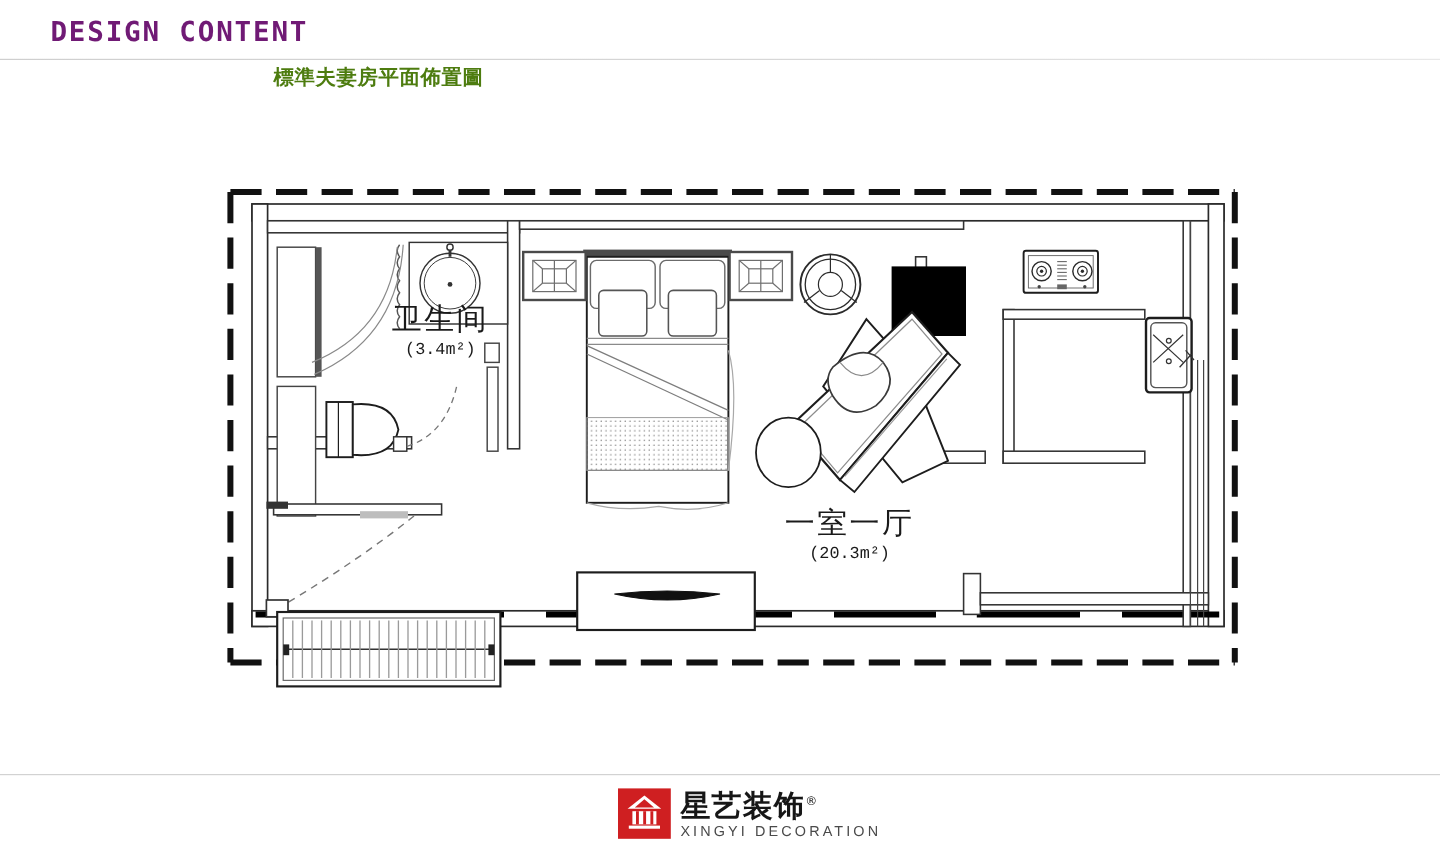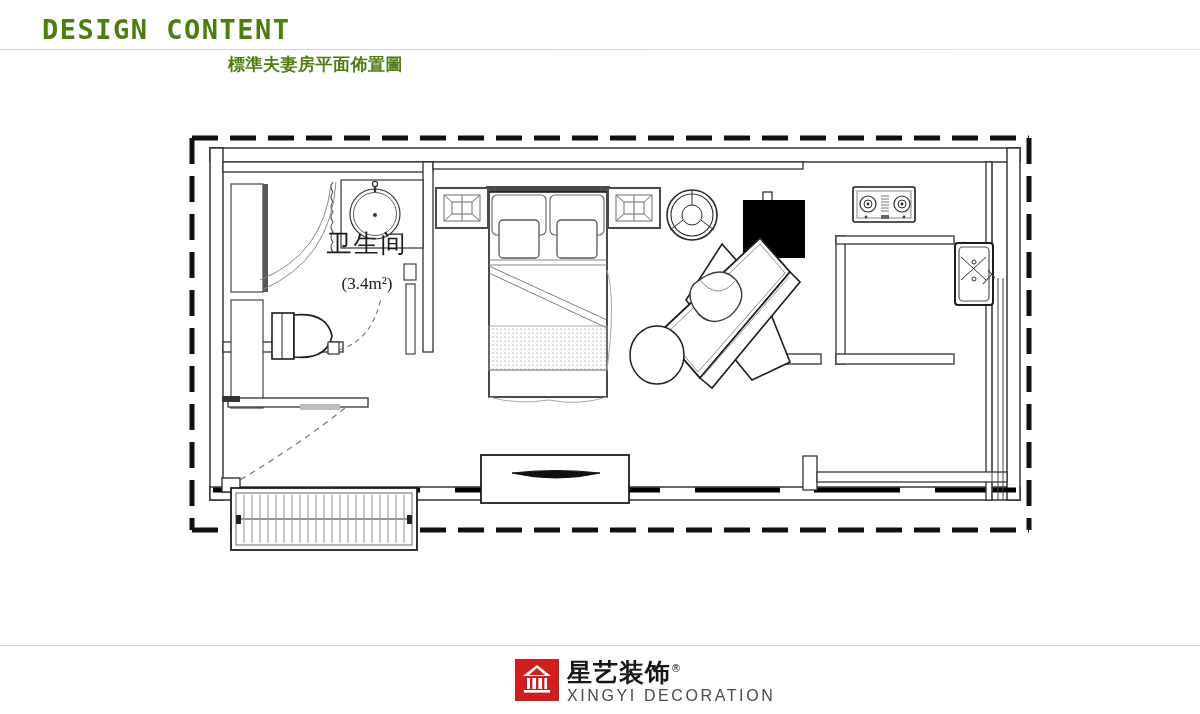--- a/index.html
+++ b/index.html
@@ -18,24 +18,24 @@
   
   #header {
     position: absolute;
     left: 0; top: 0;
     width: 1200px; height: 48px;
   }
   #header-title-en {
     position: absolute;
     left: 42px; top: 14px;
     font-family: "DejaVu Sans Mono", monospace;
-    font-size: 27px;
+    font-size: 23px;
     font-weight: bold;
     letter-spacing: 1.5px;
-    color: #4d7c0f;
+    color: #701a75;
   }
   #header-title-cn {
     position: absolute;
     left: 228px; top: 20px;
     font-family: "DejaVu Sans", sans-serif;
     font-size: 17px;
     font-weight: bold;
     letter-spacing: 0.5px;
     color: #4d7c0f;
     margin-top: 33px;
@@ -81,44 +81,44 @@
     letter-spacing: 1px;
     line-height: 27px;
   }
   #logo-reg {
     font-size: 10px;
     vertical-align: super;
     font-weight: normal;
   }
   #logo-en {
     font-family: "Liberation Sans", sans-serif;
-    font-size: 16px;
+    font-size: 12px;
     letter-spacing: 2.6px;
     color: #4a4a4a;
     margin-top: 1px;
   }
 
   
   #plan {
     position: absolute;
-    left: 0; top: 32px;
+    left: 0; top: 54px;
     width: 1200px; height: 595px;
   }
   .roomlabel {
     position: absolute;
     font-family: "DejaVu Sans", sans-serif;
     color: #1a1a1a;
     text-align: center;
     white-space: nowrap;
   }
   .roomname { font-size: 25px; letter-spacing: 2px; }
   .roomarea {
-    font-size: 17px;
-    font-family: Liberation Serif, serif;
-    margin-top: 14px;
+    font-size: 14px;
+    font-family: Liberation Mono, monospace;
+    margin-top: 2px;
     letter-spacing: 0px;
   }
 </style>
 </head>
 <body>
 
 <div id="header">
   <div id="header-title-en">DESIGN CONTENT</div>
   <div id="header-title-cn">標準夫妻房平面佈置圖</div>
   <div id="header-rule"></div>
@@ -382,20 +382,24 @@
     </g>
 
   </svg>
 
   
   <div class="roomlabel" style="left:282px; top:195px; width:170px;">
     <div class="roomname">卫生间</div>
     <div class="roomarea">(3.4m²)</div>
   </div>
 
+  <div class="roomlabel" style="left:618px; top:365px; width:180px;">
+    <div class="roomname">一室一厅</div>
+    <div class="roomarea">(20.3m²)</div>
+  </div>
 
 
 </div>
 
 <div id="footer-rule"></div>
 <div id="footer">
   <div id="logo-wrap">
     <div id="logo-mark">
       <svg width="44" height="42" viewBox="0 0 44 42">
         <path d="M22 6 L36 17 L8 17 Z" fill="#ffffff"></path>

